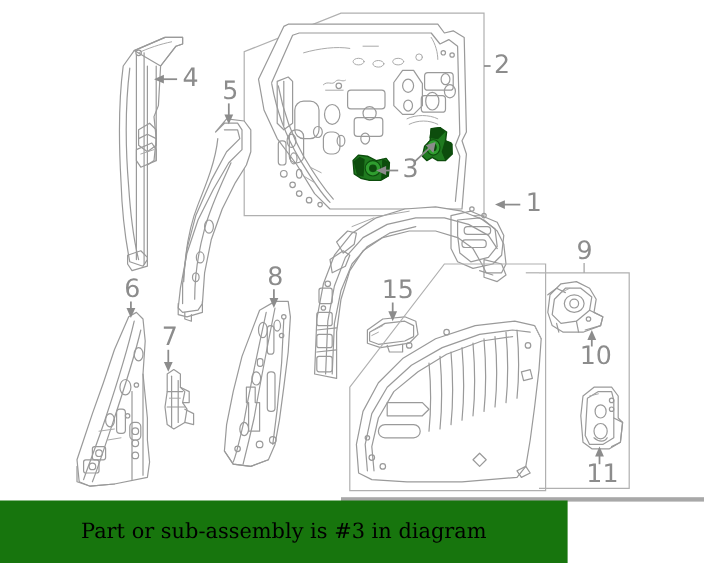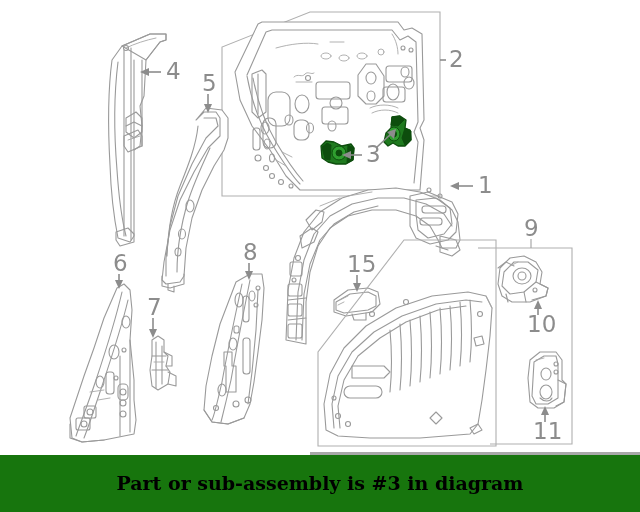--- a/index.html
+++ b/index.html
@@ -30,29 +30,28 @@
     line-height: 23px;
     font-weight: 400;
     letter-spacing: 0px;
     white-space: nowrap;
     user-select: none;
   }
   #banner {
     position: absolute;
     left: 0;
     top: 455px;
-    width: 640px;
+    width: 516px;
     height: 57px;
     background: #17750d;
     display: flex;
     flex-direction: column;
     align-items: center;
     justify-content: center;
     box-sizing: border-box;
-    font-weight: bold;
   }
   #banner .bl {
     color: #000000;
     font-family: "DejaVu Serif", serif;
     font-size: 19px;
     line-height: 23px;
     text-align: center;
     white-space: nowrap;
   }
   #scroll-strip {

